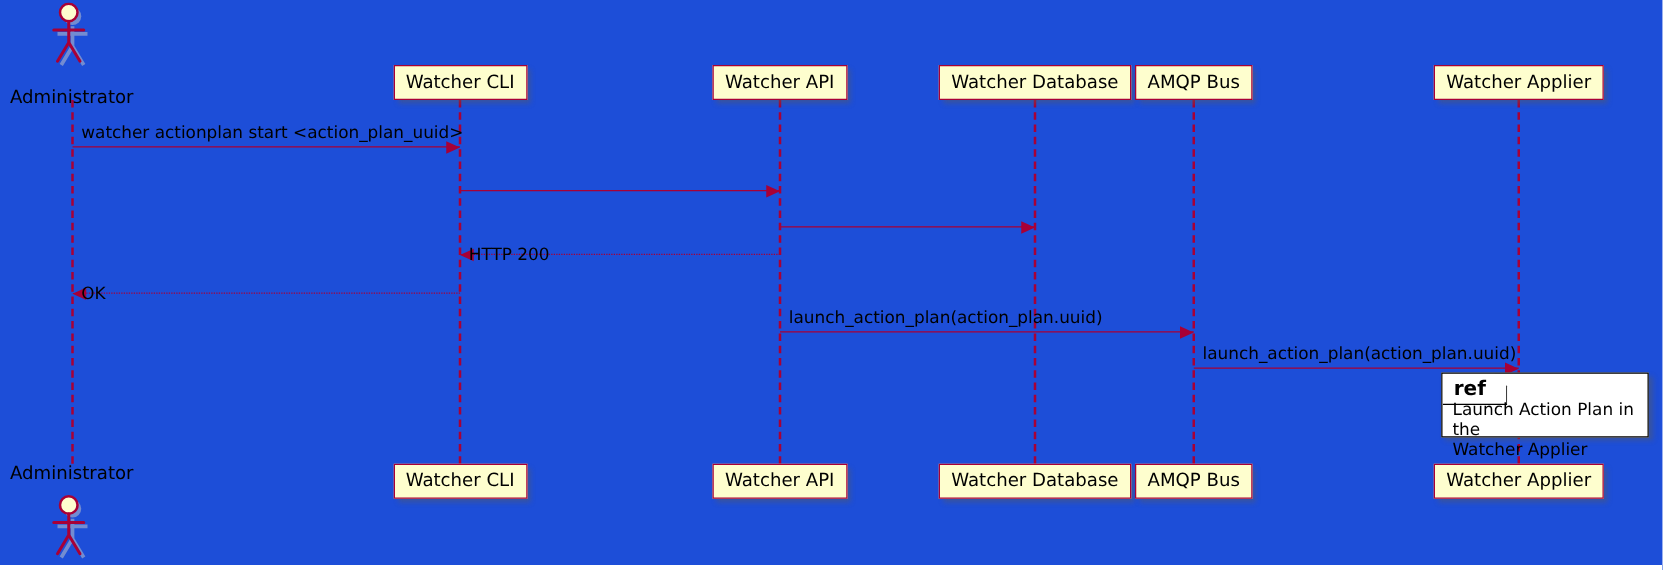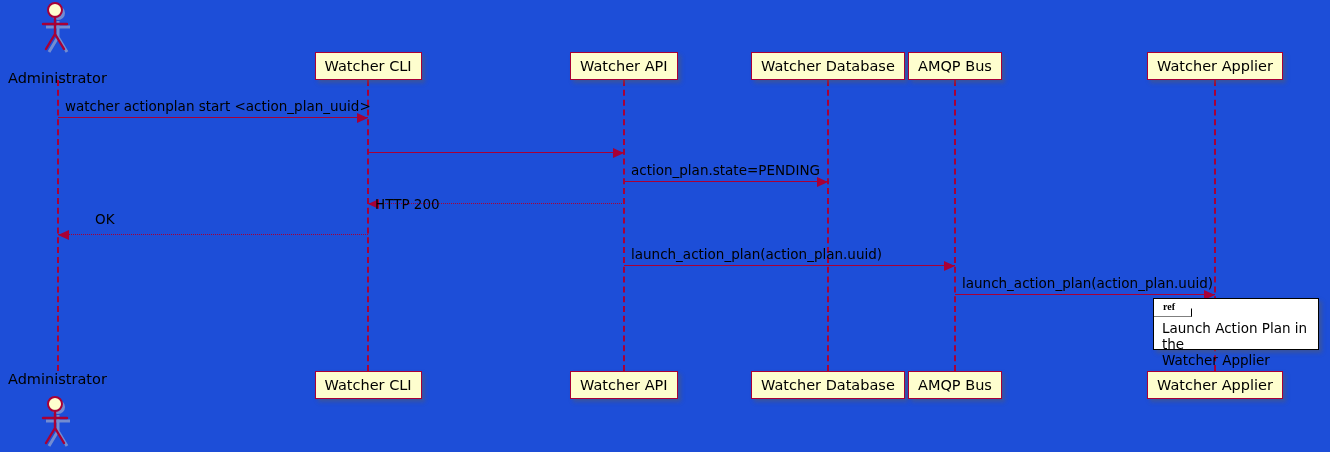--- a/index.html
+++ b/index.html
@@ -104,27 +104,26 @@
   }
   .ref-tab {
     position: absolute;
     left: 0;
     top: 0;
     box-sizing: border-box;
     background: #FFFFFF;
     border-right: 1.6px solid #000000;
     border-bottom: 1.6px solid #000000;
     font-weight: bold;
-    font-size: 10px;
+    font-size: 16px;
     color: #000000;
     padding: 2px 16px 2px 9px;
     -webkit-clip-path: polygon(0 0, calc(100% - 10px) 0, 100% 10px, 100% 100%, 0 100%);
     clip-path: polygon(0 0, calc(100% - 10px) 0, 100% 10px, 100% 100%, 0 100%);
     line-height: 1.25;
-    font-family: Liberation Serif, serif;
   }
   .ref-text {
     position: absolute;
     left: 8px;
     font-size: 13.5px;
     line-height: 16px;
     color: #000000;
     white-space: pre-line;
   }
 </style>
@@ -167,27 +166,26 @@
     <div class="participant" style="top: 371px; left: 908px;">AMQP Bus</div>
     <div class="participant" style="top: 52px; left: 1147px;">Watcher Applier</div>
     <div class="participant" style="top: 371px; left: 1147px;">Watcher Applier</div>
     <div class="msg-line" style="left: 58px; top: 117px; width: 310px;"></div>
     <div class="arrowhead right" style="top: 113px; left: 357px;"></div>
     <div class="msg-label" style="top: 98px; left: 65px;">watcher actionplan start &lt;action_plan_uuid&gt;</div>
     <div class="msg-line" style="left: 368px; top: 152px; width: 256px;"></div>
     <div class="arrowhead right" style="top: 148px; left: 613px;"></div>
     <div class="msg-line" style="left: 624px; top: 181px; width: 204px;"></div>
     <div class="arrowhead right" style="top: 177px; left: 817px;"></div>
-    <div class="msg-label" style="top: 162px; left: 631px;">action_plan.state=PENDING</div>
     <div class="msg-line dotted" style="left: 368px; top: 203px; width: 256px;"></div>
     <div class="arrowhead left" style="top: 199px; left: 368px;"></div>
     <div class="msg-label" style="top: 196px; left: 375px;">HTTP 200</div>
     <div class="msg-line dotted" style="left: 58px; top: 234px; width: 310px;"></div>
     <div class="arrowhead left" style="top: 230px; left: 58px;"></div>
-    <div class="msg-label" style="top: 211px; left: 65px; margin-left: 30px;">OK</div>
+    <div class="msg-label" style="top: 227px; left: 65px;">OK</div>
     <div class="msg-line" style="left: 624px; top: 265px; width: 331px;"></div>
     <div class="arrowhead right" style="top: 261px; left: 944px;"></div>
     <div class="msg-label" style="top: 246px; left: 631px;">launch_action_plan(action_plan.uuid)</div>
     <div class="msg-line" style="left: 955px; top: 294px; width: 260px;"></div>
     <div class="arrowhead right" style="top: 290px; left: 1204px;"></div>
     <div class="msg-label" style="top: 275px; left: 962px;">launch_action_plan(action_plan.uuid)</div>
     <div class="ref-box" style="left: 1153px; top: 298px; width: 166px; height: 52px;">
       <div class="ref-tab">ref</div>
       <div class="ref-text" style="top: 21px;">Launch Action Plan in the
 Watcher Applier</div>

